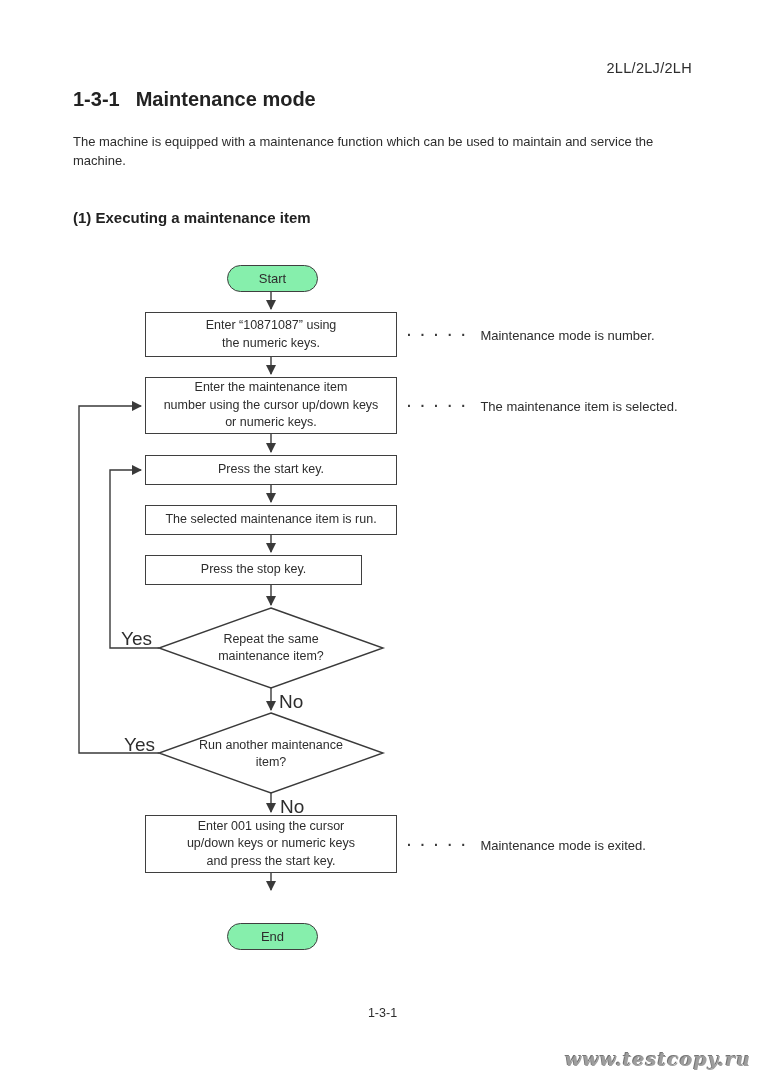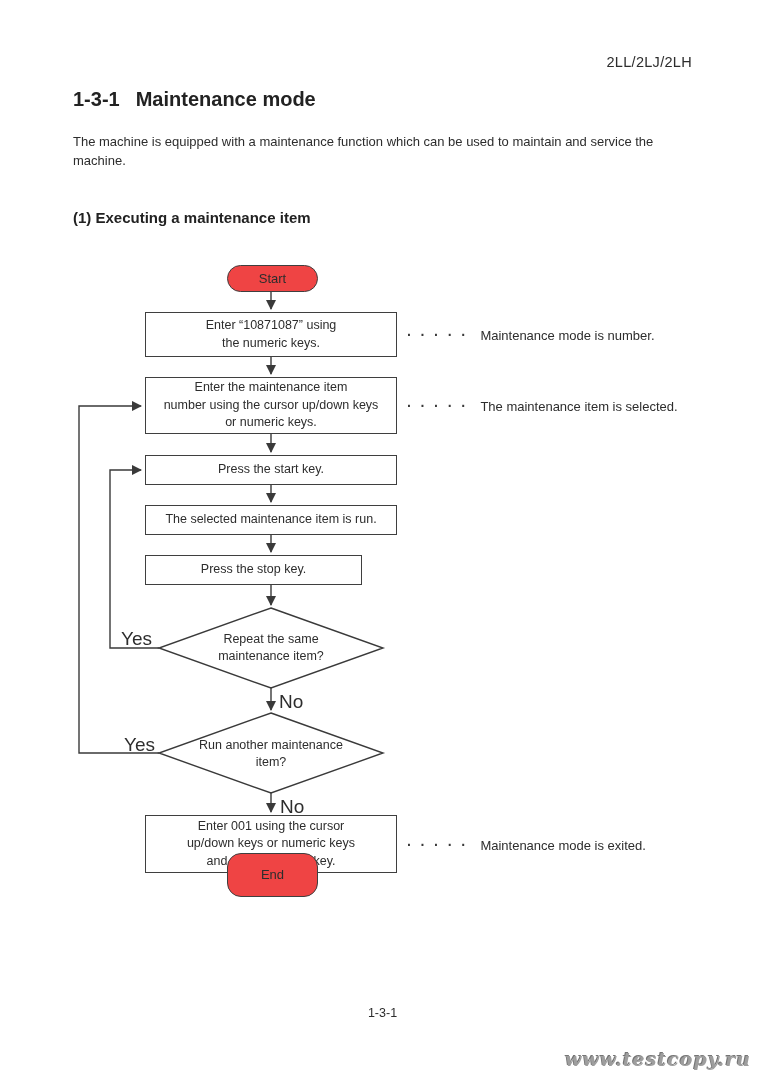--- a/index.html
+++ b/index.html
@@ -3,39 +3,39 @@
 <meta charset="utf-8">
 <style>
   html,body { margin:0; padding:0; background:#e8e8e8; }
   .page {
     position:relative; width:765px; height:1080px; margin:0 auto;
     background:#ffffff; overflow:hidden;
     font-family:"Liberation Sans", sans-serif; color:#2d2d2d;
   }
   .abs { position:absolute; }
 
-  .doc-header { top:54px; right:73px; font-size:14.5px; letter-spacing:0.3px; }
+  .doc-header { top:60px; right:73px; font-size:14.5px; letter-spacing:0.3px; }
 
   .doc-title { left:73px; top:88px; font-size:20px; font-weight:bold; color:#222; }
   .doc-title .num { margin-right:16px; }
 
   .intro { left:73px; top:132px; font-size:13px; line-height:19px; white-space:pre-line; }
 
   .section-heading { left:73px; top:209px; font-size:15px; font-weight:bold; color:#222; }
 
   .flow-svg { left:0; top:0; width:765px; height:1080px; pointer-events:none; }
 
   .node {
     position:absolute; box-sizing:border-box;
     display:flex; align-items:center; justify-content:center;
     text-align:center; white-space:pre-line;
     font-size:12.5px; line-height:17.5px; color:#2d2d2d;
   }
   .box { border:1.4px solid #3f3f3f; background:#fff; }
-  .terminal { border:1.4px solid #3f3f3f; border-radius:14px; background:#ef4444; font-size:13px; }
+  .terminal { border:1.4px solid #3f3f3f; border-radius:14px; background:#86efac; font-size:13px; }
   .diamond-label { background:transparent; }
 
   .flow-label { position:absolute; font-size:19px;text-align:center; }
 
   .annotation { position:absolute; display:flex; align-items:center; height:18px; font-size:13px; }
   .annotation .dots {
     font-weight:bold; font-size:14px; letter-spacing:2.5px;
     margin-right:12px; white-space:nowrap; color:#3a3a3a;
   }
 
@@ -105,21 +105,21 @@
   <div class="node diamond-label" style="left:161px; top:629px; width:220px; height:38px;">Repeat the same
 maintenance item?</div>
 
   <div class="node diamond-label" style="left:161px; top:735px; width:220px; height:38px;">Run another maintenance
 item?</div>
 
   <div class="node box" style="left:145px; top:815px; width:252px; height:58px;">Enter 001 using the cursor
 up/down keys or numeric keys
 and press the start key.</div>
 
-  <div class="node terminal" style="left:227px; top:853px; width:91px; height:44px;">End</div>
+  <div class="node terminal" style="left:227px; top:923px; width:91px; height:27px;">End</div>
 
   <div class="flow-label" style="left:121px; top:628px;">Yes</div>
   <div class="flow-label" style="left:279px; top:691px;">No</div>
   <div class="flow-label" style="left:124px; top:734px;">Yes</div>
   <div class="flow-label" style="left:280px; top:796px;">No</div>
 
   <div class="annotation" style="left:407px; top:326px;">
     <span class="dots">· · · · ·</span>
     <span>Maintenance mode is number.</span>
   </div>

